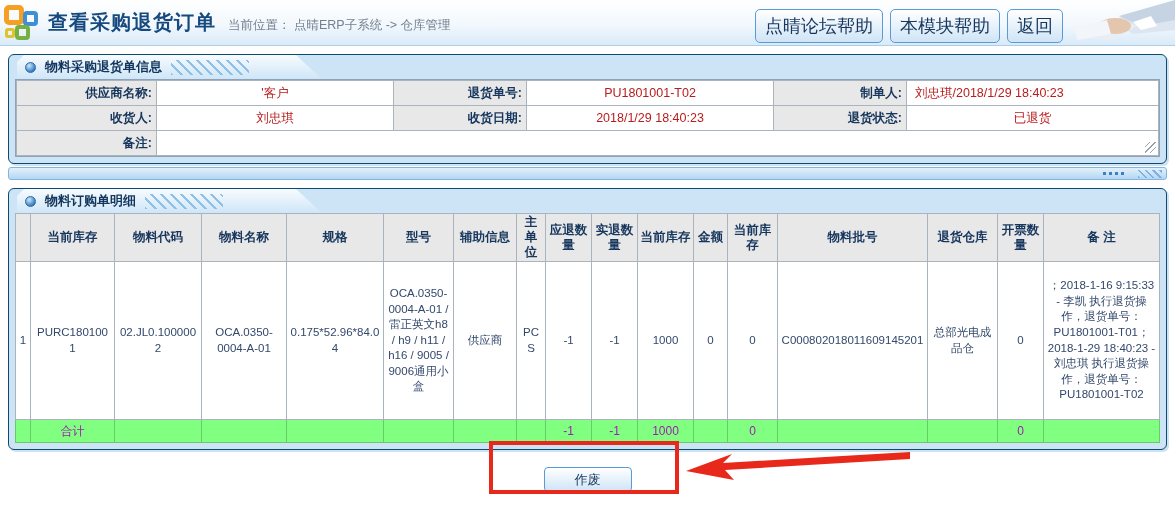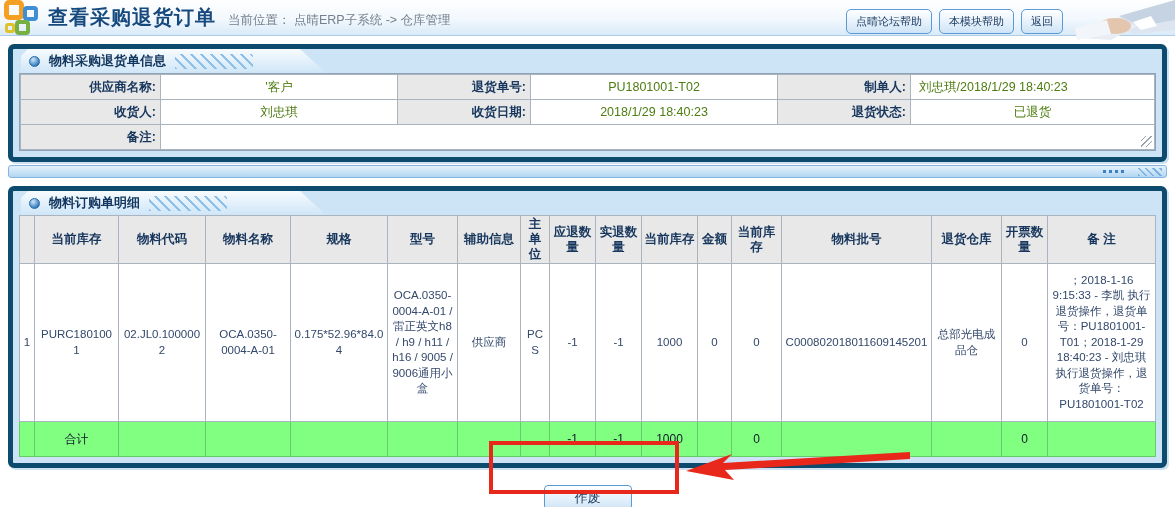--- a/index.html
+++ b/index.html
@@ -1,54 +1,54 @@
 <!DOCTYPE html>
 <html><head>
 <meta charset="utf-8">
 <style>
   * { margin:0; padding:0; box-sizing:border-box; }
   html,body { width:1175px; height:507px; overflow:hidden; background:#fff;
     font-family:"Liberation Sans","DejaVu Sans",sans-serif; }
   body { position:relative; }
 
   
-  .topbar { height:36px; background:linear-gradient(#ffffff 0%, #f2f8fd 55%, #d9eaf8 100%);
+  .topbar { height:46px; background:linear-gradient(#ffffff 0%, #f2f8fd 55%, #d9eaf8 100%);
     border-bottom:1px solid #aecde8; display:flex; align-items:center; position:relative; }
   .logo { width:38px; height:40px; position:relative; margin:2px 6px 0 4px; flex:0 0 auto; }
   .logo .sq { position:absolute; background:transparent; }
   .logo .sq.or { width:20px; height:20px; left:0; top:1px; border:5px solid #f5a023; border-radius:5px; }
   .logo .sq.bl { width:15px; height:15px; left:19px; top:7px; border:4px solid #3f8fd4; border-radius:4px; }
   .logo .sq.gr { width:15px; height:15px; left:11px; top:21px; border:4px solid #76b043; border-radius:4px; }
   .logo .sq.ye { width:10px; height:10px; left:1px; top:24px; border:3px solid #e0c22e; border-radius:3px; }
   .page-title { font-size:20px; font-weight:bold; color:#16497e; letter-spacing:1px; margin-right:12px; }
   .breadcrumb { font-size:12.5px; color:#74808f; padding-top:6px; }
   .topbar-buttons { position:absolute; right:112px; top:9px; display:flex; gap:7px; z-index:5; }
-  .btn { font-size:11px; color:#17375e; background:linear-gradient(#ffffff,#e2effa 60%,#cfe4f6);
+  .btn { font-size:18px; color:#17375e; background:linear-gradient(#ffffff,#e2effa 60%,#cfe4f6);
     border:1px solid #5b9bd5; border-radius:5px; padding:4px 9px; cursor:pointer; white-space:nowrap; }
   .handshake { position:absolute; right:0; top:0; width:160px; height:45px; }
 
   
-  .panel { margin:8px 8px 0 8px; background:#cde4f7; border:5px solid #0c4a6e; border-radius:6px;
+  .panel { margin:8px 8px 0 8px; background:#cde4f7; border:1px solid #0c4a6e; border-radius:6px;
     padding:0 6px 6px 6px; position:relative; box-shadow:2px 2px 0 #cfe2f2; }
   .panel-tab { width:305px; height:24px; display:flex; align-items:center; gap:9px;
     background:linear-gradient(#f7fbfe,#cfe6f8); margin-left:2px;
     clip-path:polygon(0 100%, 0 7px, 7px 0, calc(100% - 26px) 0, 100% 100%);
     filter:drop-shadow(0 0 1px #5f9cd3); padding-left:8px; }
   .sphere-icon { width:11px; height:11px; border-radius:50%;
     background:radial-gradient(circle at 35% 30%, #cfe8fa, #2f79bd 75%); border:1px solid #2a6aa8; }
   .panel-tab-title { font-size:13px; font-weight:bold; color:#12365e; }
   .tab-stripes { width:78px; height:15px;
     background:repeating-linear-gradient(45deg, #8fc0e8 0 2px, rgba(0,0,0,0) 2px 7px); }
 
   
   .form-wrap { background:#fff; border:1px solid #8ea3b6; }
   table.formtbl { width:100%; border-collapse:collapse; table-layout:fixed; }
   table.formtbl td { border:1px solid #aab4be; font-size:12.5px; height:25px; padding:1px 4px; }
   td.flabel { background:#e8e8e8; text-align:right; font-weight:bold; color:#17365d; padding-right:6px; }
-  td.fvalue { background:#fff; text-align:center; color:#4d7c0f; }
+  td.fvalue { background:#fff; text-align:center; color:#b91c1c; }
   td.fvalue.left { text-align:left; padding-left:8px; }
   .status-green { color:#00a23c; text-align:left; padding-left:6px;margin-top:44px; }
   td.remark-cell { height:56px; position:relative; vertical-align:top; }
   .resize-grip { position:absolute; right:2px; bottom:2px; width:11px; height:11px;
     background:repeating-linear-gradient(135deg, rgba(0,0,0,0) 0 3px, #98a2ab 3px 4px); cursor:nwse-resize; }
 
   
   .splitter { height:13px; margin:3px 8px 0 8px; position:relative;
     background:linear-gradient(#e3f1fc,#b3d7f2); border:1px solid #85b4e0; border-radius:3px; }
   .splitter .dots { position:absolute; right:42px; top:4px; display:flex; gap:3px; cursor:pointer; }
@@ -57,21 +57,21 @@
     background:repeating-linear-gradient(45deg,#7fb2e0 0 2px, rgba(0,0,0,0) 2px 5px); }
 
   
   table.dtbl { width:100%; border-collapse:collapse; table-layout:fixed; background:#fff;
     border:1px solid #8ea3b6; }
   table.dtbl th { background:#e8e8e8; color:#17365d; font-size:12.5px; font-weight:bold;
     border:1px solid #aab4be; height:37px; padding:1px 2px; line-height:1.2; }
   table.dtbl td { border:1px solid #aab4be; font-size:11.5px; color:#33486b; text-align:center;
     padding:2px 3px; word-wrap:break-word; line-height:1.35; }
   tr.data-row td { height:158px; }
-  tr.total-row td { background:#80ff80; height:35px; font-size:12px; color:#0f172a;
+  tr.total-row td { background:#80ff80; height:23px; font-size:12px; color:#a21caf;
     border:1px solid #66cc66; }
 
   
   .footer { text-align:center; padding-top:17px; }
   .void-btn { width:88px; height:25px; font-size:13px; color:#17375e;
     background:linear-gradient(#ffffff,#e2effa 60%,#cfe4f6); border:1px solid #5b9bd5;
     border-radius:4px; cursor:pointer; }
 
   
   .anno-rect { position:absolute; left:489px; top:441px; width:190px; height:53px;

